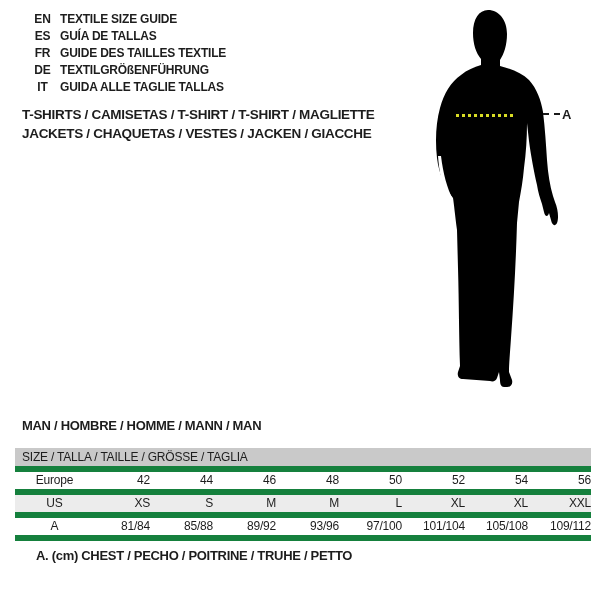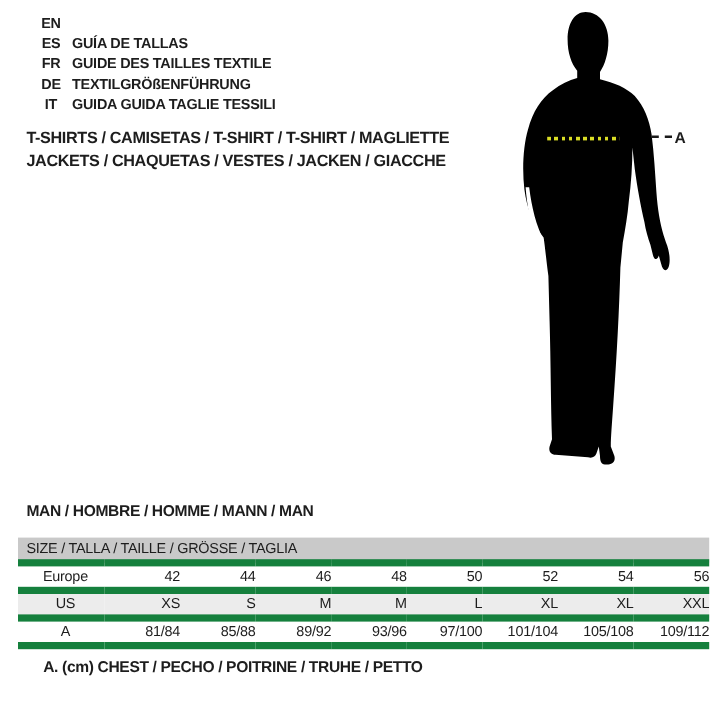--- a/index.html
+++ b/index.html
@@ -47,36 +47,37 @@
   .footnote{position:absolute;left:36px;top:548px;font-size:13px;font-weight:700;letter-spacing:-0.3px;white-space:nowrap;}
 </style>
 </head>
 <body>
 
 <div class="canvas" style="--dot: #d9dd25; --hdrbg: #c9c9c9; --shadebg: #ececec; color: rgb(29, 29, 29);">
 
   <div class="lang-block">
     <div class="lang-row">
       <span class="lang-code">EN</span>
+      <span class="lang-label">TEXTILE SIZE GUIDE</span>
     </div>
     <div class="lang-row">
       <span class="lang-code">ES</span>
       <span class="lang-label">GUÍA DE TALLAS</span>
     </div>
     <div class="lang-row">
       <span class="lang-code">FR</span>
       <span class="lang-label">GUIDE DES TAILLES TEXTILE</span>
     </div>
     <div class="lang-row">
       <span class="lang-code">DE</span>
       <span class="lang-label">TEXTILGRÖßENFÜHRUNG</span>
     </div>
     <div class="lang-row">
       <span class="lang-code">IT</span>
-      <span class="lang-label">GUIDA GUIDA TAGLIE TESSILI</span>
+      <span class="lang-label">GUIDA ALLE TAGLIE TALLAS</span>
     </div>
   </div>
 
   <div class="categories">
     <div class="category-line">T-SHIRTS / CAMISETAS / T-SHIRT / T-SHIRT / MAGLIETTE</div>
     <div class="category-line">JACKETS / CHAQUETAS / VESTES / JACKEN / GIACCHE</div>
   </div>
 
   <div class="figure-wrap">
     <svg width="150" height="382" viewBox="0 0 150 382" xmlns="http://www.w3.org/2000/svg">

